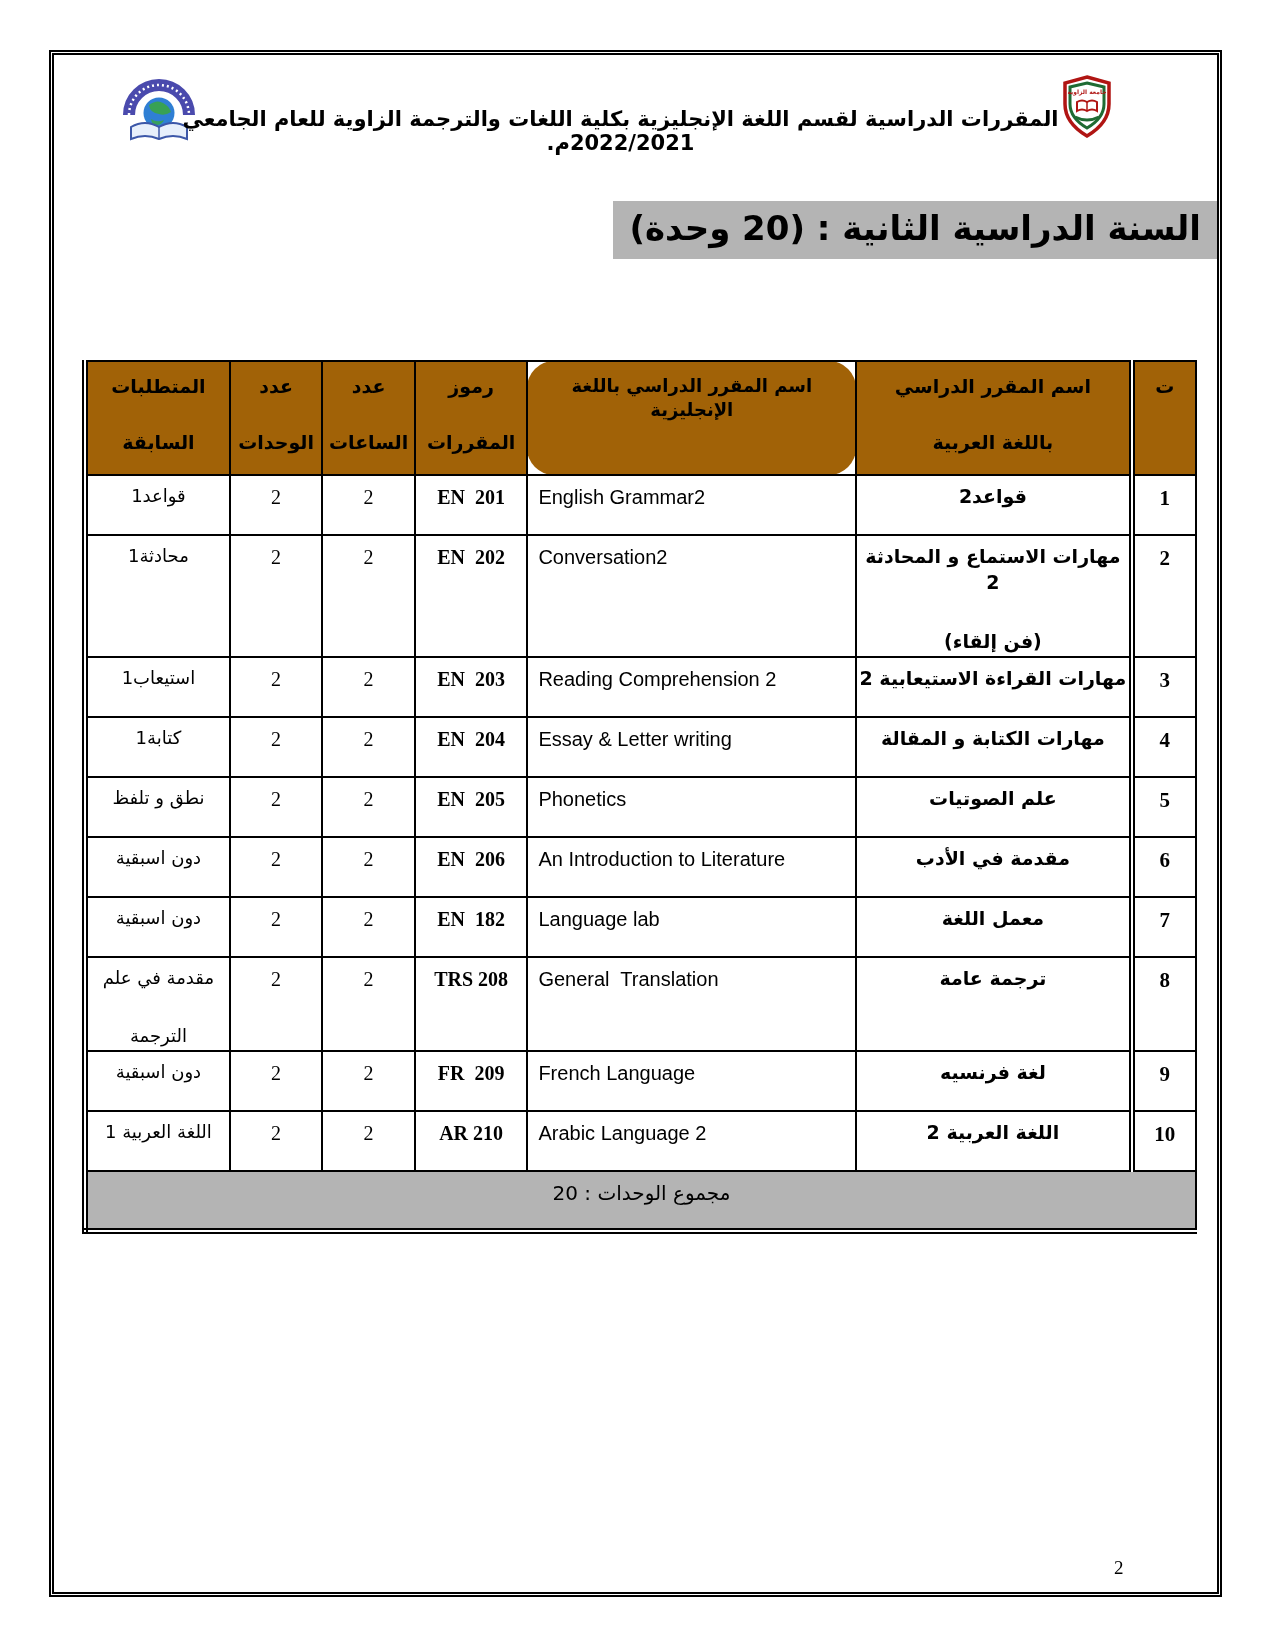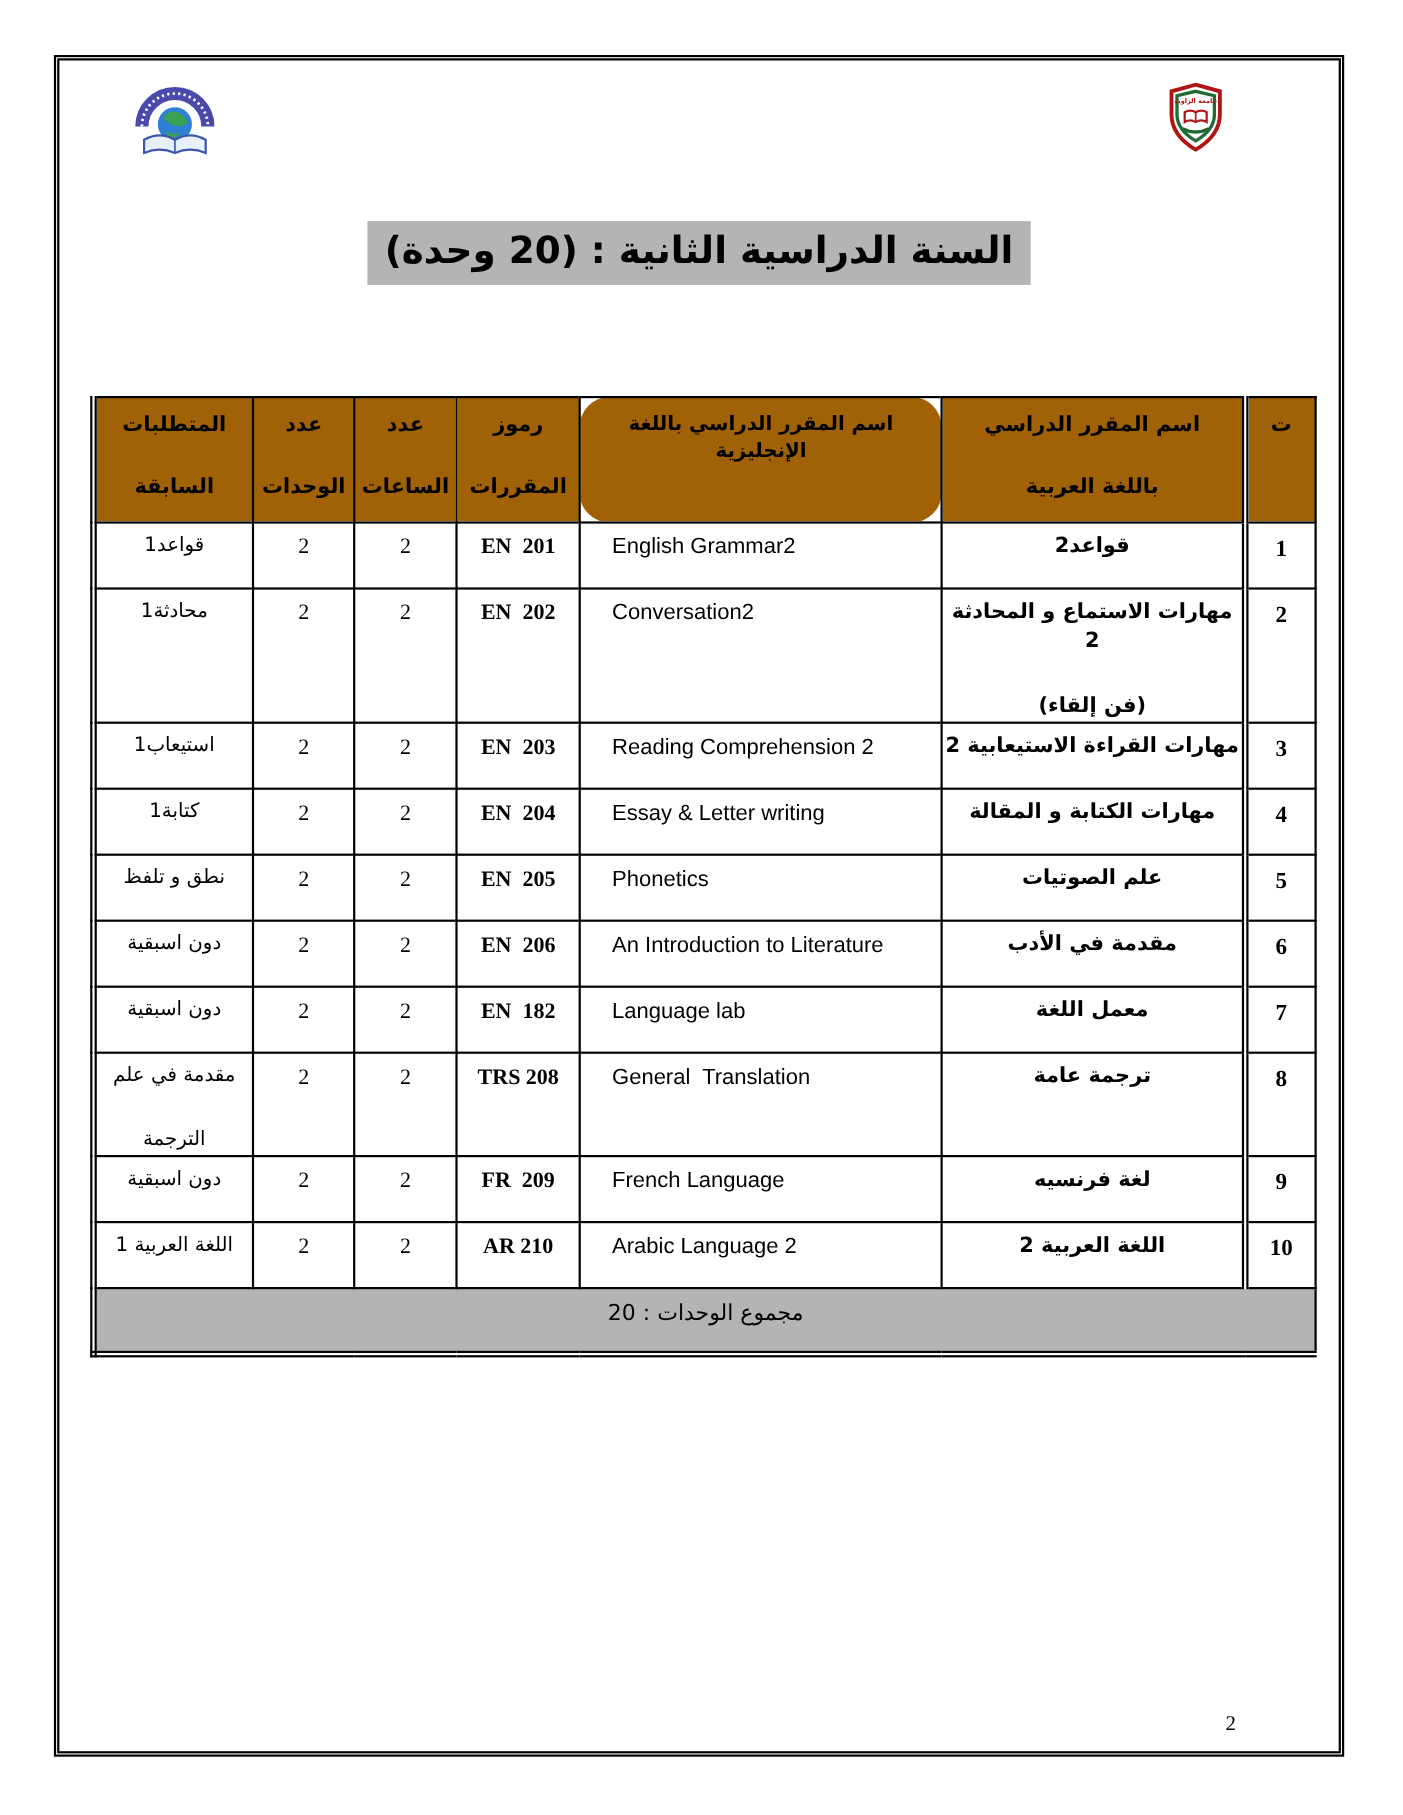--- a/index.html
+++ b/index.html
@@ -13,21 +13,21 @@
   }
   
   .uni-logo { position:absolute; left:64px; top:20px; }
   .crest    { position:absolute; left:1008px; top:20px; }
   .header-line {
     position:absolute; left:100px; right:130px; top:52px;
     direction:rtl; text-align:center; font-size:21px; font-weight:bold;
     font-family:"DejaVu Sans", sans-serif;
   }
   
-  .title-band { position:absolute; left:0; right:0; top:146px; text-align:center; }
+  .title-band { position:absolute; left:0; right:0; top:146px; text-align:right; }
   .title-band span {
     display:inline-block; direction:rtl; background:#b4b4b4;
     font-size:34px; font-weight:bold; padding:7px 16px 11px 16px;
   }
   
   table.course-table {
     position:absolute; left:28px; top:305px; width:1115px;
     border-collapse:collapse; direction:rtl; table-layout:fixed;
   }
   .course-table th, .course-table td {
@@ -50,21 +50,21 @@
   .col-code   { width:112px; }
   .col-hours  { width:92px;  }
   .col-units  { width:92px;  }
   .col-prereq { width:144px; }
 
   td.col-index, th.col-index { border-left:6px double #000; }
   table.course-table { border-left:6px double #000; border-bottom:6px double #000; }
 
   td.cell-index { font-family:"Liberation Serif", serif; font-weight:bold; font-size:21px; }
   td.cell-ar    { font-weight:bold; direction:rtl; }
-  td.cell-en    { direction:ltr; text-align:left; padding-left:28px;
+  td.cell-en    { direction:ltr; text-align:left; padding-left:10px;
                   font-family:"Liberation Sans", sans-serif; font-size:20px; white-space:pre-wrap; }
   td.cell-code  { direction:ltr; font-family:"Liberation Serif", serif; font-size:20px; white-space:pre;font-weight:bold; }
   td.cell-num   { font-family:"Liberation Serif", serif; font-size:20px; }
   td.cell-prereq{ font-weight:normal; direction:rtl; font-size:18px;text-align:center; }
 
   td.total-cell {
     background:#b4b4b4; height:60px; text-align:center; direction:rtl;
     font-size:20px; padding-top:9px; border:2px solid #000;
   }
   .page-num {
@@ -94,20 +94,21 @@
       <svg width="50" height="64" viewBox="0 0 50 64">
         <path d="M25 2 L47 8 V29 Q47 48 25 61 Q3 48 3 29 V8 Z" fill="#ffffff" stroke="#b01513" stroke-width="3.5"></path>
         <path d="M25 8 L42 12 V29 Q42 43 25 53 Q8 43 8 29 V12 Z" fill="none" stroke="#1f6b33" stroke-width="3"></path>
         <text x="25" y="19" font-size="6" fill="#b01513" text-anchor="middle" font-weight="bold">جامعة الزاوية</text>
         <path d="M15 27 Q20 24 25 27 Q30 24 35 27 L35 36 Q30 33 25 36 Q20 33 15 36 Z" fill="#ffffff" stroke="#b01513" stroke-width="2"></path>
         <line x1="25" y1="27" x2="25" y2="36" stroke="#b01513" stroke-width="1.5"></line>
         <path d="M13 42 Q25 48 37 42" stroke="#1f6b33" stroke-width="3" fill="none"></path>
       </svg>
     </div>
 
+    <div class="header-line">المقررات الدراسية لقسم اللغة الإنجليزية بكلية اللغات والترجمة الزاوية للعام الجامعي 2022/2021م.</div>
 
     <div class="title-band">
       <span>السنة الدراسية الثانية : (20 وحدة)</span>
     </div>
 
     <table class="course-table">
       <thead>
         <tr>
           <th class="col-index">
             <div class="line">ت</div>

